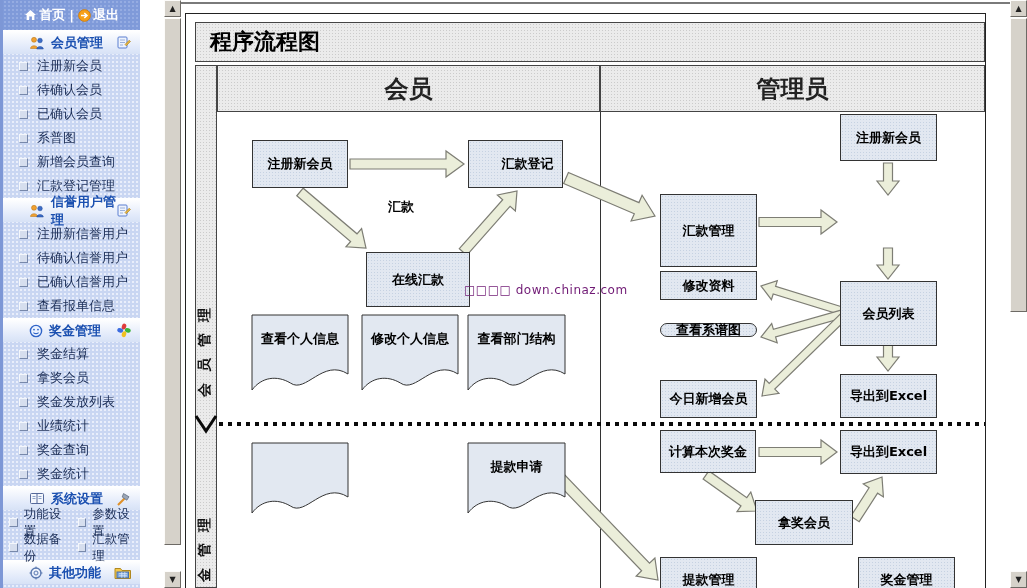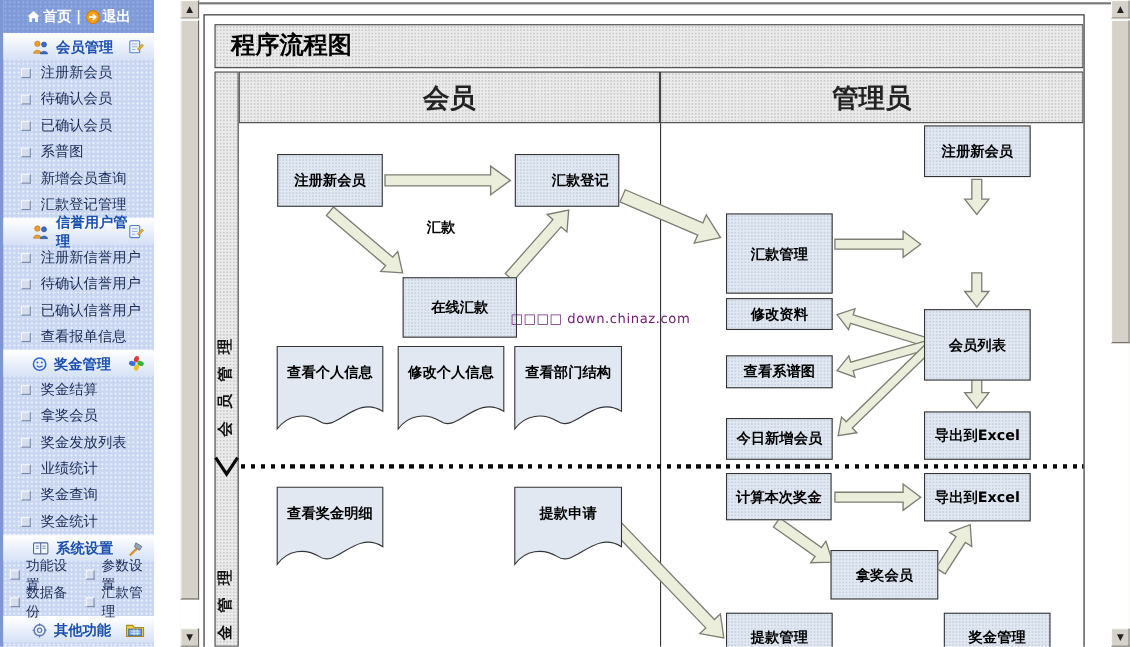--- a/index.html
+++ b/index.html
@@ -326,27 +326,26 @@
     <div class="sc-thumb" style="top:18px;height:294px;"></div>
     <div class="sc-btn" style="top:571px;">▼</div>
   </div>
 
 <div class="node rect" style="left: 252px; top: 140px; width: 96px; height: 48px;">注册新会员</div>
     <div class="node rect" style="left: 468px; top: 140px; width: 95px; height: 48px; padding-left: 24px;">汇款登记</div>
     <div class="node rect" style="left: 366px; top: 228px; width: 104px; height: 55px; margin-top: 24px;">在线汇款</div>
     <div class="node doc" style="left: 252px; top: 315px; width: 96px; height: 75px;">查看个人信息</div>
     <div class="node doc" style="left: 362px; top: 315px; width: 96px; height: 75px;">修改个人信息</div>
     <div class="node doc" style="left: 468px; top: 315px; width: 97px; height: 75px;">查看部门结构</div>
-    <div class="node doc" style="left: 252px; top: 443px; width: 96px; height: 70px;">查看奖金明细</div>
     <div class="node doc" style="left: 468px; top: 443px; width: 97px; height: 70px;">提款申请</div>
     <div class="node rect" style="left: 840px; top: 114px; width: 97px; height: 47px;">注册新会员</div>
     <div class="node rect" style="left: 660px; top: 194px; width: 97px; height: 73px;">汇款管理</div>
     <div class="node rect" style="left: 660px; top: 271px; width: 97px; height: 29px;">修改资料</div>
     <div class="node rect" style="left: 840px; top: 281px; width: 97px; height: 65px;">会员列表</div>
-    <div class="node rect" style="left: 660px; top: 323px; width: 97px; height: 30px;">查看系谱图</div>
+    <div class="node rect" style="left: 660px; top: 323px; width: 97px; height: 14px; border-radius: 11px;">查看系谱图</div>
     <div class="node rect" style="left: 660px; top: 380px; width: 97px; height: 38px;">今日新增会员</div>
     <div class="node rect" style="left: 840px; top: 374px; width: 97px; height: 44px;">导出到Excel</div>
     <div class="node rect" style="left: 660px; top: 430px; width: 96px; height: 43px;">计算本次奖金</div>
     <div class="node rect" style="left: 840px; top: 430px; width: 97px; height: 44px;">导出到Excel</div>
     <div class="node rect" style="left: 755px; top: 500px; width: 98px; height: 45px;">拿奖会员</div>
     <div class="node rect" style="left: 660px; top: 557px; width: 97px; height: 45px;">提款管理</div>
     <div class="node rect" style="left: 858px; top: 557px; width: 97px; height: 45px;">奖金管理</div>
   </div>
 
 </body></html>

